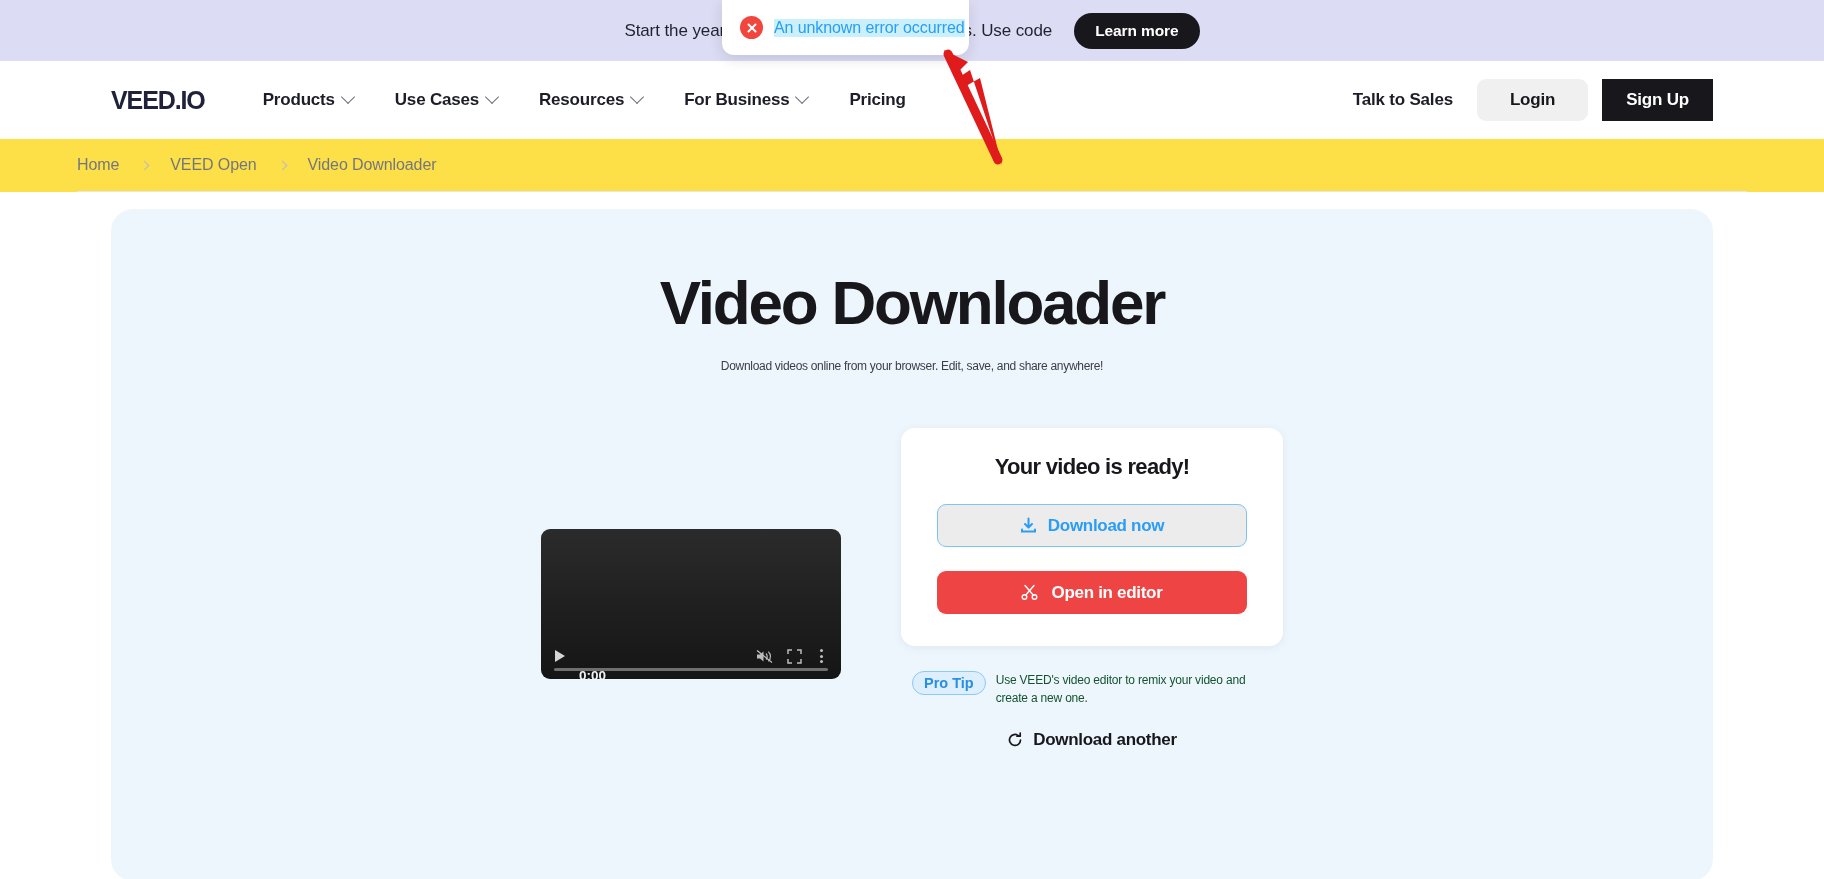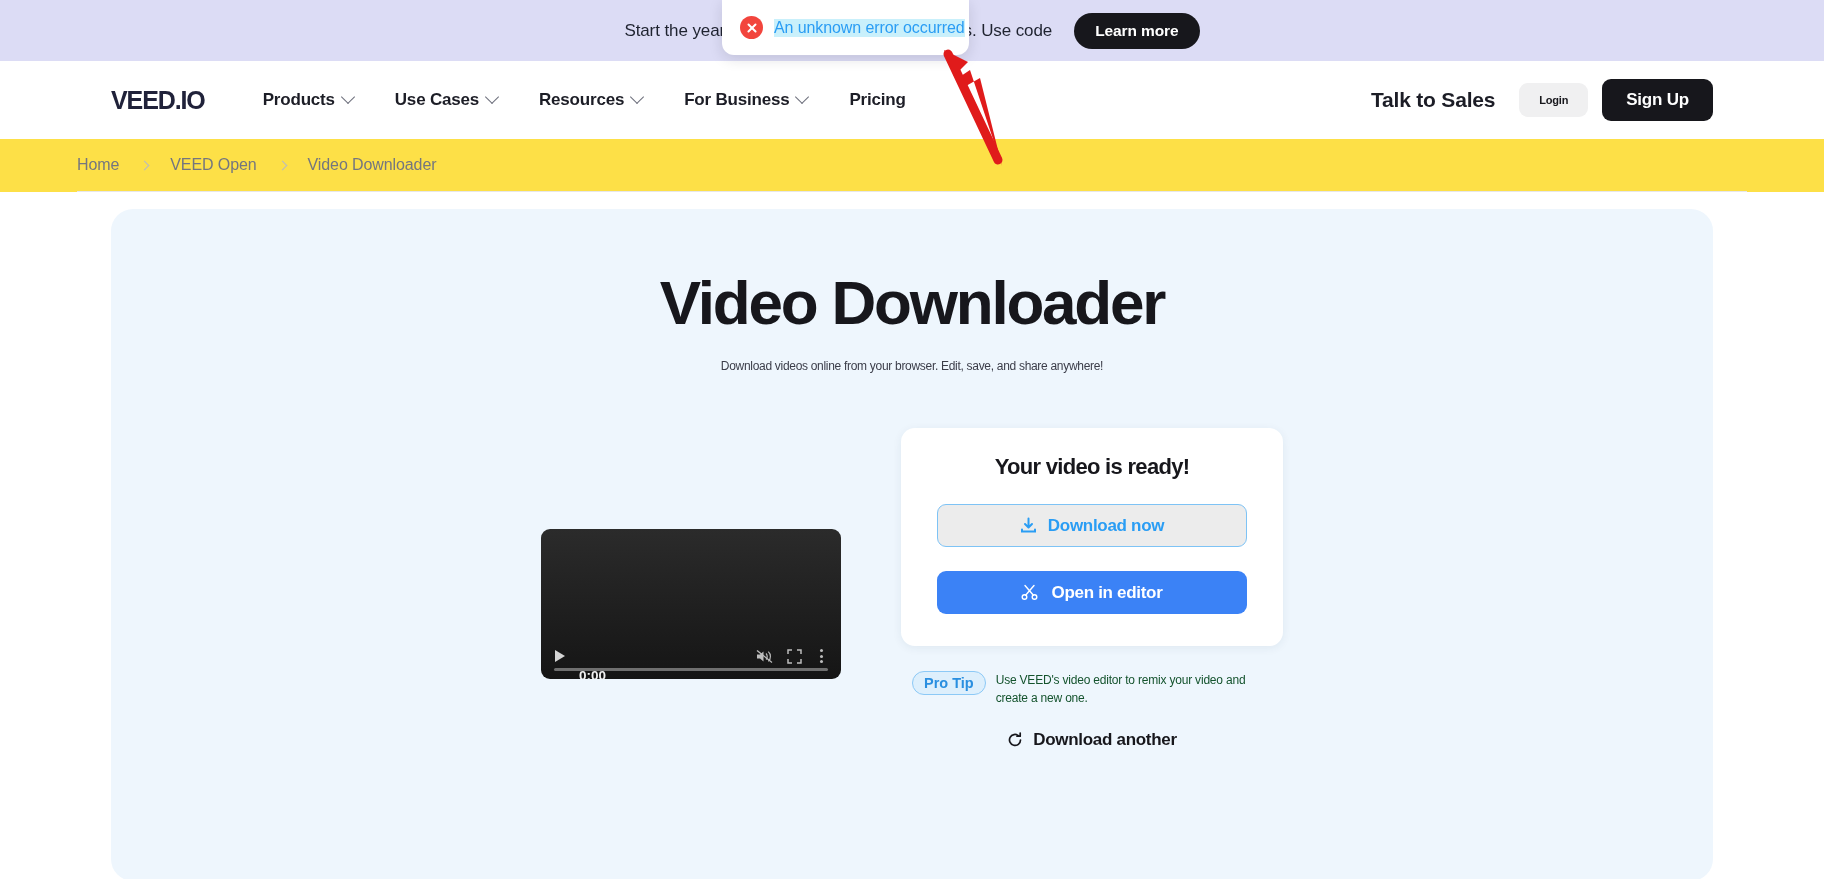--- a/index.html
+++ b/index.html
@@ -137,45 +137,45 @@
     border-bottom: 1.8px solid #6d6f7c;
     transform: translateY(-3px) rotate(45deg);
   }
   .header-right {
     margin-left: auto;
     display: flex;
     align-items: center;
     gap: 14px;
   }
   .talk-sales {
-    font-size: 21px;
+    font-size: 17px;
     font-weight: 700;
     color: #1c1d26;
     cursor: pointer;
     letter-spacing: -0.2px;
     margin-right: 10px;
     white-space: nowrap;
   }
   .login-btn {
     background: #f0f0f1;
     color: #17171c;
     border: none;
     border-radius: 9px;
-    padding: 11px 20px;
-    font-size: 11px;
+    padding: 11px 33px;
+    font-size: 17px;
     font-weight: 700;
     font-family: "Liberation Sans", sans-serif;
     cursor: pointer;
     letter-spacing: -0.2px;
   }
   .signup-btn {
     background: #17171c;
     color: #ffffff;
     border: none;
-    border-radius: 9px;
+    border-radius: 0;
     padding: 11px 24px;
     font-size: 17px;
     font-weight: 700;
     font-family: "Liberation Sans", sans-serif;
     cursor: pointer;
     letter-spacing: -0.2px;
   }
 
   
   .breadcrumb-wrap {
@@ -326,21 +326,21 @@
     align-items: center;
     justify-content: center;
     gap: 11px;
     cursor: pointer;
     letter-spacing: -0.3px;
     margin-bottom: 24px;
   }
   .btn-editor {
     width: 100%;
     height: 43px;
-    background: #3b82f6;
+    background: #ef4444;
     border: none;
     border-radius: 9px;
     color: #ffffff;
     font-size: 17px;
     font-weight: 700;
     font-family: "Liberation Sans", sans-serif;
     display: flex;
     align-items: center;
     justify-content: center;
     gap: 13px;

